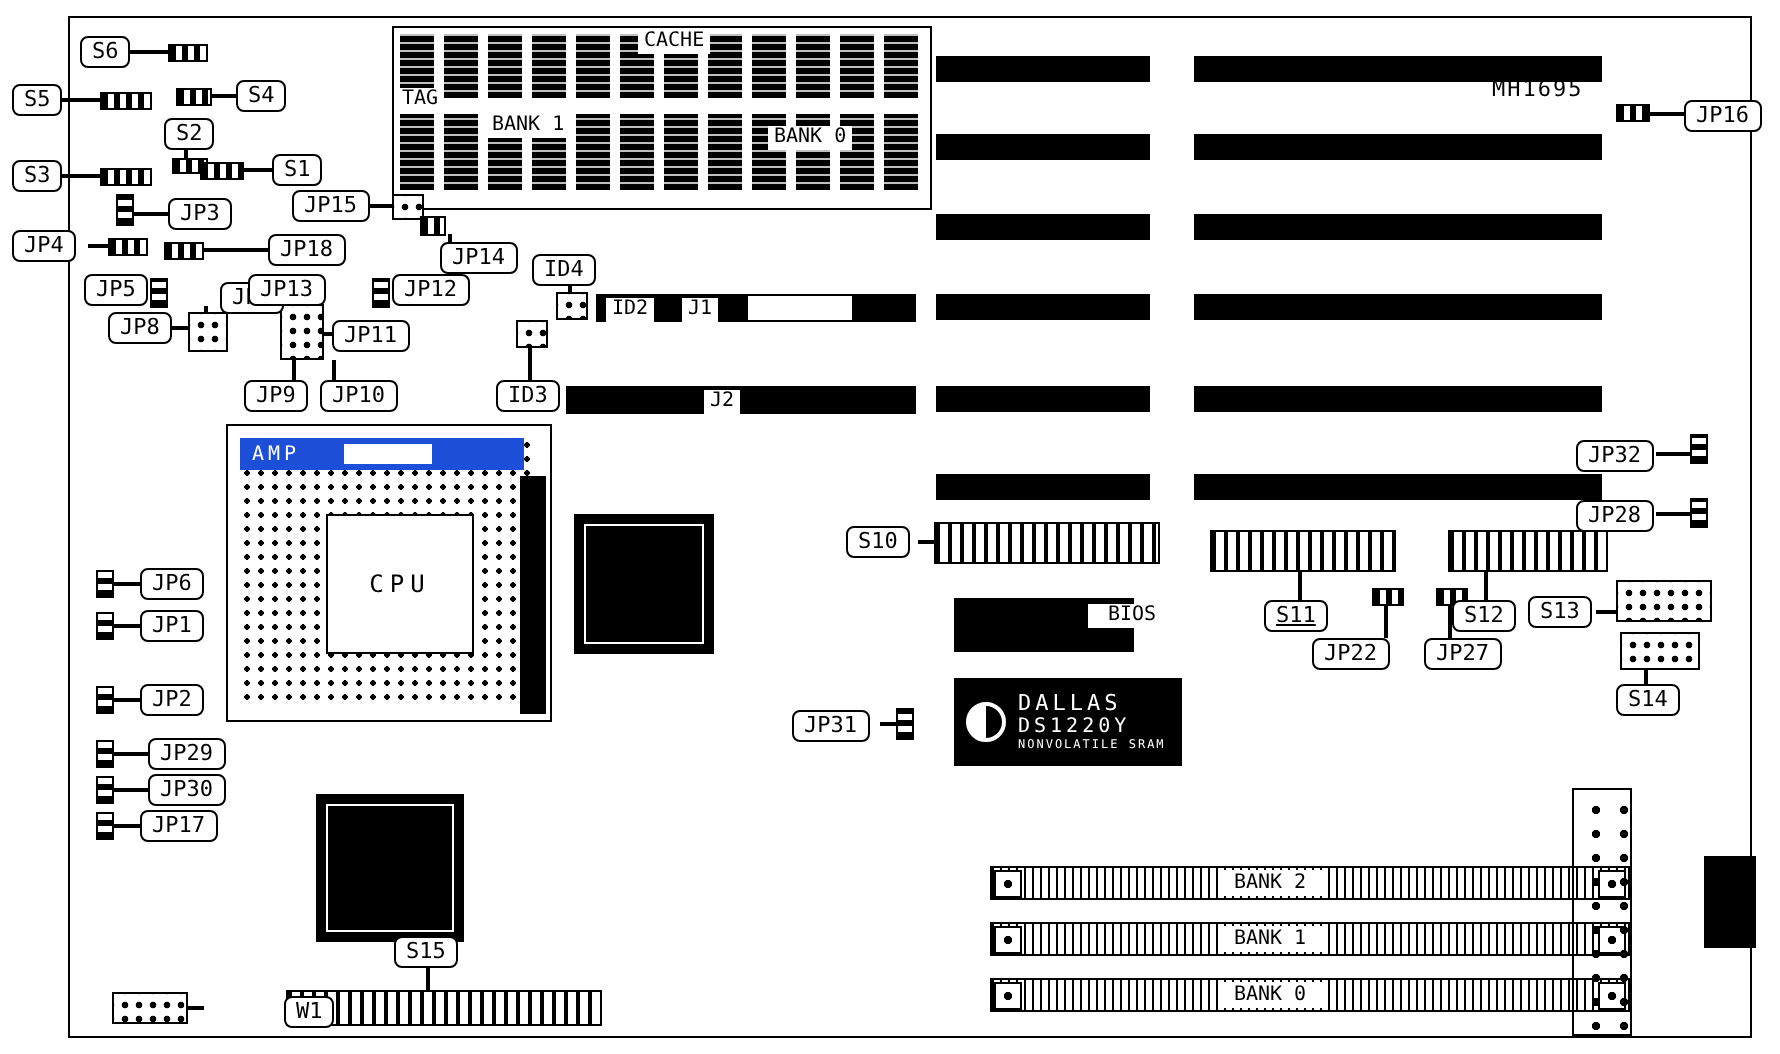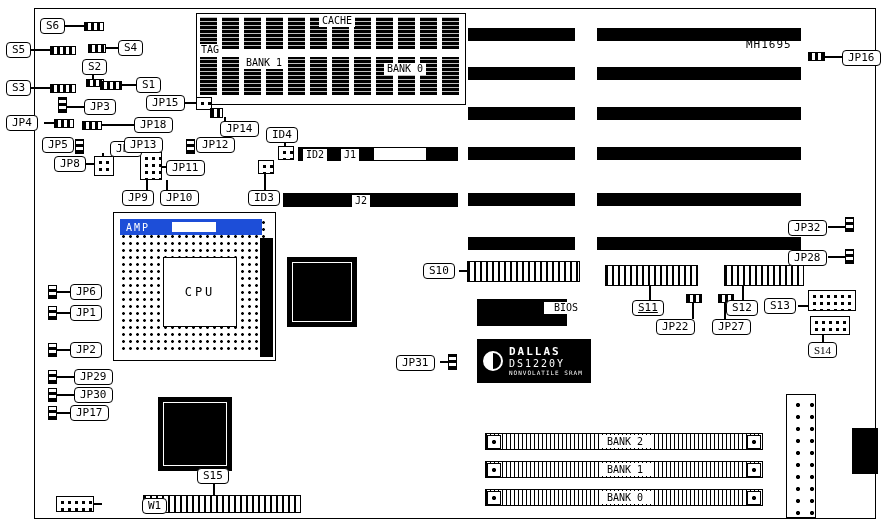--- a/index.html
+++ b/index.html
@@ -36,36 +36,36 @@
                font-size:12px; letter-spacing:3px; z-index:2; }
   .amp-strip { position:absolute; left:120px; top:219px; width:142px; height:16px; background:#1d4ed8;
                z-index:2; display:flex; align-items:center; }
   .amp-text { color:#fff; font-size:10px; letter-spacing:2px; padding-left:6px; }
   .amp-slot { position:absolute; left:52px; top:3px; width:44px; height:10px; background:#fff; }
   .qfp { position:absolute; background:#000; z-index:2; }
   .qfp-inner { position:absolute; left:5px; top:5px; right:5px; bottom:5px; border:1px solid #fff; }
   .kbd { position:absolute; left:818px; top:82px; width:58px; height:108px; background:#000;
          color:#fff; display:flex; align-items:center; justify-content:center;
          font-size:11px; letter-spacing:1px; z-index:2; }
-  .simm { position:absolute; left:485px; width:278px; height:17px; border:1px solid #000;
+  .simm { position:absolute; left:495px; width:320px; height:17px; border:1px solid #000;
           background:repeating-linear-gradient(90deg,#000 0 1px,#fff 1px 4px); z-index:2; }
   .simm::before, .simm::after { content:""; position:absolute; top:1px; width:12px; height:12px;
           border:1px solid #000; background:radial-gradient(circle,#000 2px,#fff 2.2px); }
   .simm::before { left:1px; } .simm::after { right:1px; }
   .simm-label { position:absolute; left:113px; top:1px; width:52px; height:13px; background:#fff;
           font-size:10px; line-height:13px; text-align:center; z-index:3; }
   .powercon { position:absolute; left:786px; top:394px; width:30px; height:124px; border:1px solid #000;
           background-image:radial-gradient(circle,#000 2px,transparent 2.2px);
           background-size:14px 12px; background-position:4px 4px; z-index:2; }
   .dallas { position:absolute; left:477px; top:339px; width:114px; height:44px; background:#000;
           z-index:2; display:flex; align-items:center; }
   .dallas-logo { width:20px; height:20px; border-radius:50%; border:2px solid #fff;
           background:linear-gradient(90deg,#fff 0 50%,#000 50% 100%); margin-left:6px; flex:0 0 auto; }
   .dallas-text { color:#fff; padding-left:6px; }
-  .d-brand { font-size:11px; font-weight:bold; letter-spacing:2px; line-height:12px; }
+  .d-brand { font-size:11px; font-weight:normal; letter-spacing:2px; line-height:12px; }
   .d-model { font-size:10px; letter-spacing:2px; line-height:11px; }
   .d-sub { font-size:6px; letter-spacing:1px; line-height:8px; }
   .model-text { position:absolute; left:746px; top:38px; font-size:11px; letter-spacing:1px; z-index:2; }
   .bios { position:absolute; left:477px; top:299px; width:90px; height:27px; background:#000; z-index:2; }
 </style>
 </head>
 <body>
 
 <div id="diagram">
 
@@ -274,21 +274,21 @@
   <div class="callout" style="left:726px;top:300px;">S12</div>
   <div class="leader" style="left:742px;top:286px;width:2px;height:14px;"></div>
 
   <div class="callout" style="left:712px;top:319px;text-align:center;">JP27</div>
   <div class="jmp" style="left:718px;top:294px;width:16px;height:9px;"></div>
   <div class="leader" style="left:724px;top:303px;width:2px;height:16px;"></div>
 
   <div class="callout" style="left:764px;top:298px;">S13</div>
   <div class="leader" style="left:798px;top:305px;width:10px;height:2px;"></div>
 
-  <div class="callout" style="left:808px;top:342px;font-family:Liberation Serif, serif;">S14</div>
+  <div class="callout" style="left:808px;top:342px;">S14</div>
   <div class="leader" style="left:822px;top:335px;width:2px;height:7px;"></div>
 
   <div class="callout" style="left:788px;top:220px;">JP32</div>
   <div class="jmpv" style="left:845px;top:217px;width:9px;height:15px;"></div>
   <div class="leader" style="left:828px;top:226px;width:17px;height:2px;"></div>
 
   <div class="callout" style="left:788px;top:250px;">JP28</div>
   <div class="jmpv" style="left:845px;top:249px;width:9px;height:15px;"></div>
   <div class="leader" style="left:828px;top:256px;width:17px;height:2px;"></div>
 

